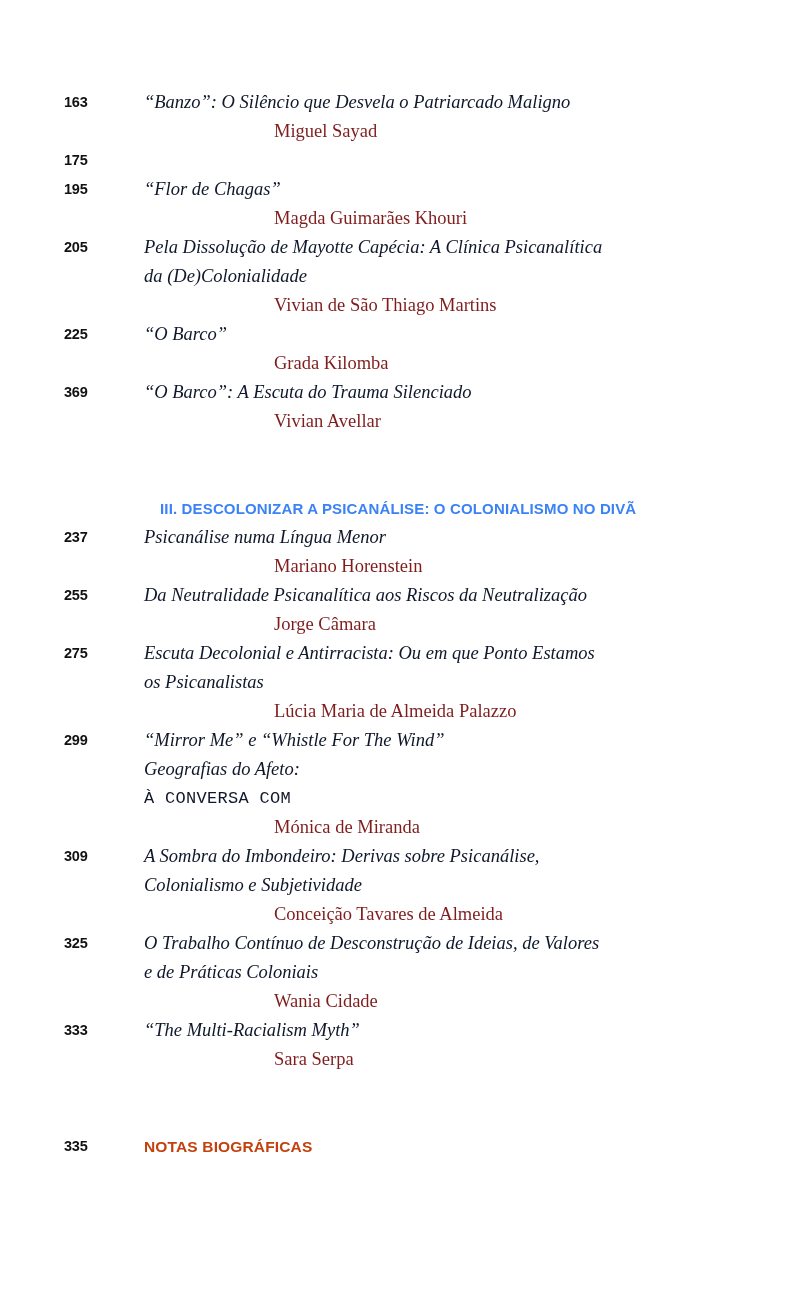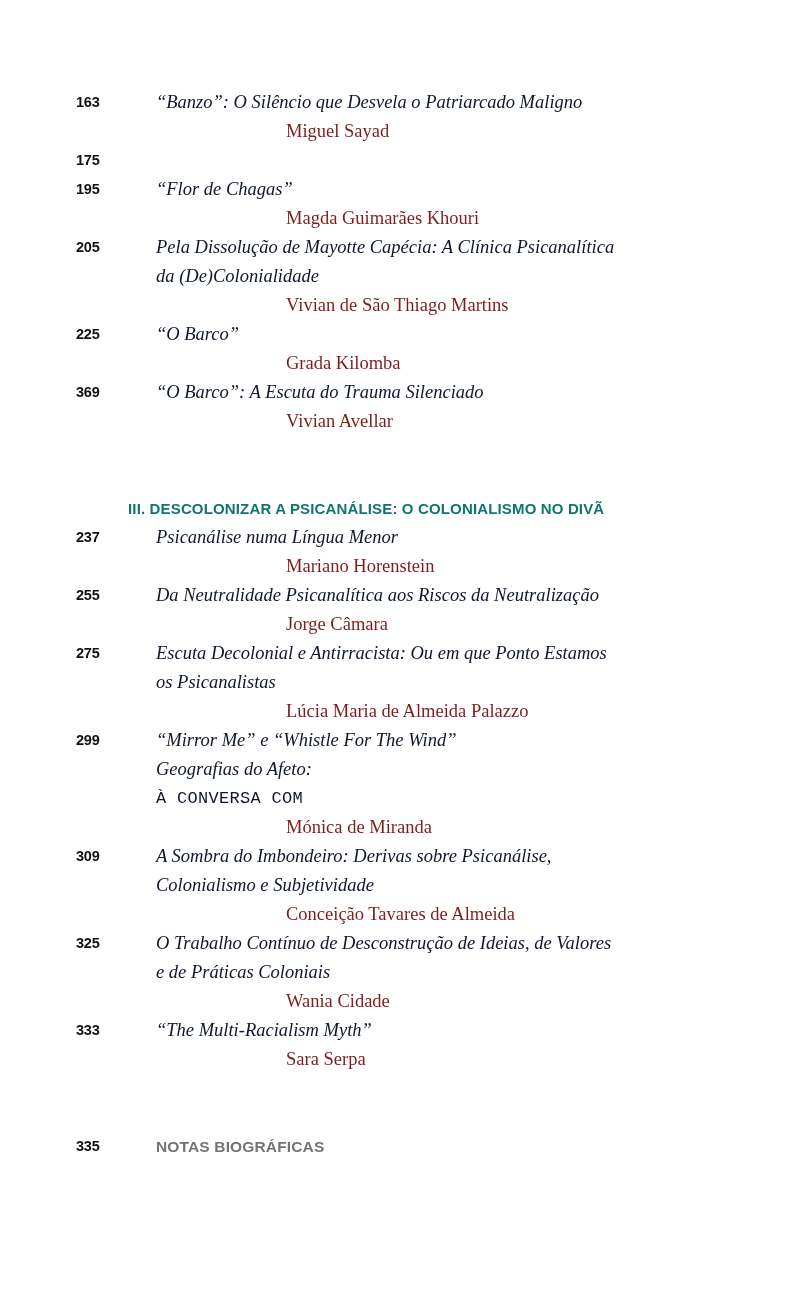--- a/index.html
+++ b/index.html
@@ -21,21 +21,21 @@
     position: absolute;
     left: 0;
     top: 0;
     width: 807px;
     height: 1314px;
     background: #ffffff;
   }
 
   .toc {
     position: absolute;
-    left: 76px;
+    left: 64px;
     top: 88px;
     width: 640px;
   }
 
   
   .entry {
     position: relative;
     min-height: 29px;
   }
 
@@ -81,40 +81,40 @@
     padding-left: 130px;
     color: #7f1d1d;
   }
 
   
   .section-heading {
     position: relative;
     min-height: 29px;
   }
   .section-heading .heading-text {
-    margin-left: 52px;
+    margin-left: 96px;
     font-family: "Liberation Sans", "DejaVu Sans", sans-serif;
     font-weight: bold;
     font-size: 15px;
     letter-spacing: 0.15px;
     line-height: 29px;
     white-space: nowrap;
-    color: #0f766e;
+    color: #3b82f6;
   }
 
   
   .backmatter .label {
     margin-left: 80px;
     font-family: "Liberation Sans", "DejaVu Sans", sans-serif;
     font-weight: bold;
     font-size: 15.5px;
     letter-spacing: 0.15px;
     line-height: 29px;
     white-space: nowrap;
-    color: #737373;
+    color: #c2410c;
   }
   .gap-2 { height: 58px; }
 </style>
 </head>
 <body>
 
 <div class="page">
   <div class="toc">
 
     <div id="entries-top">

